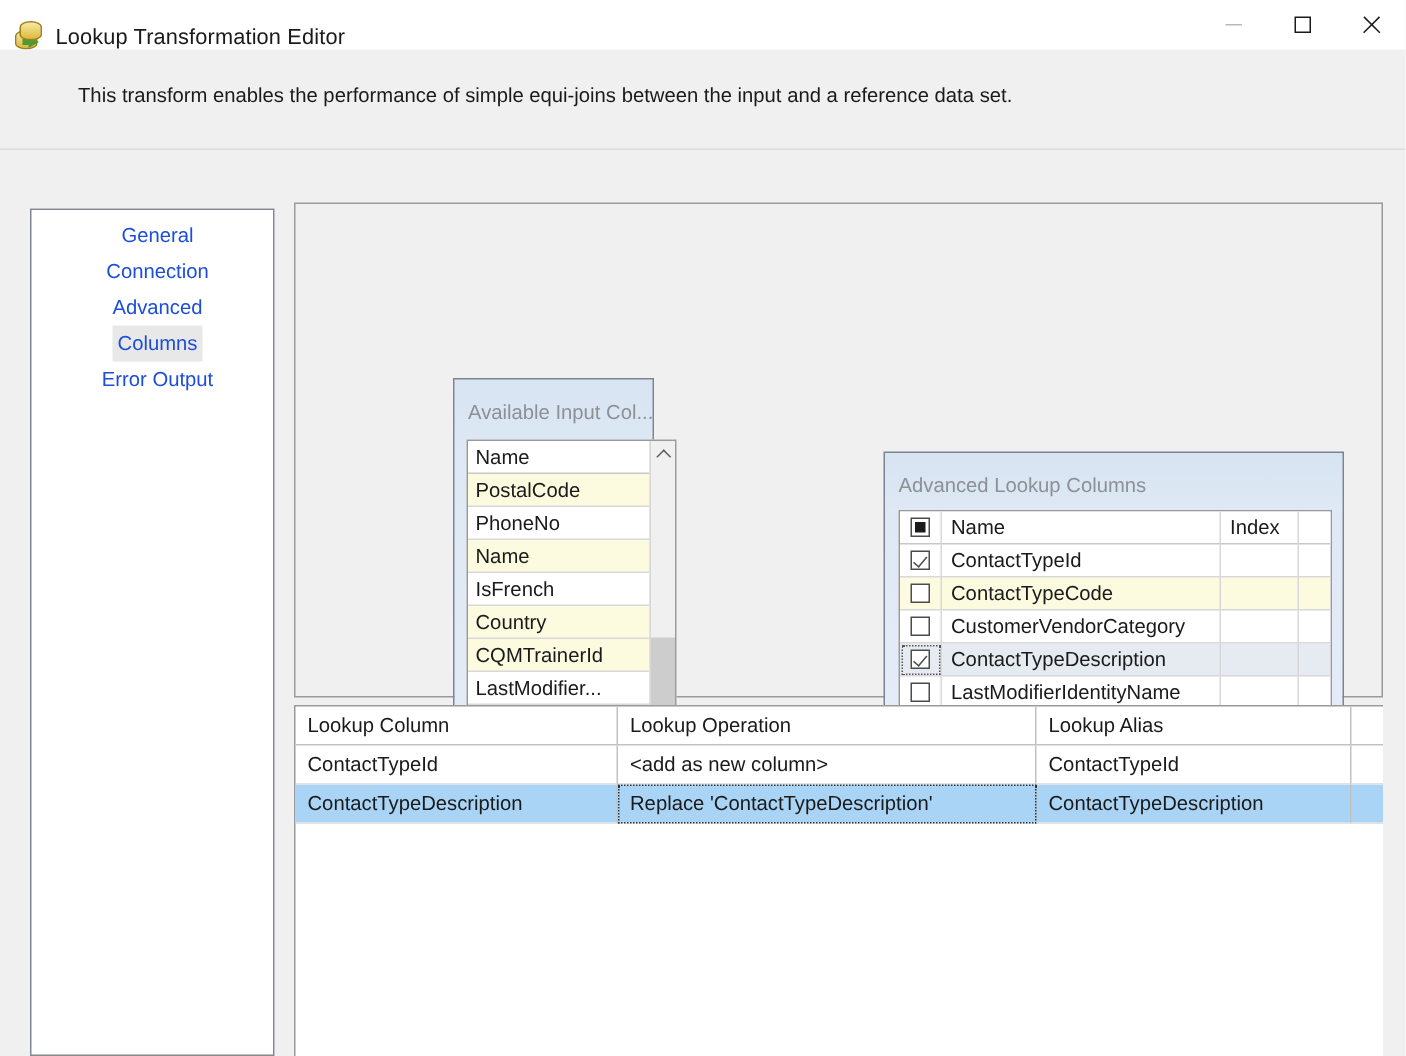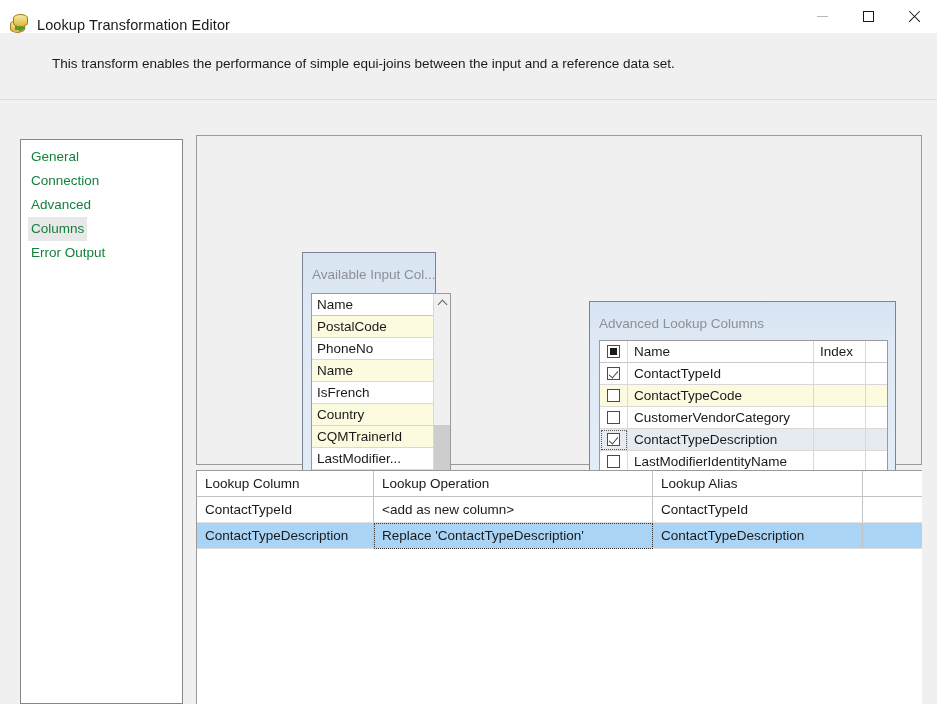--- a/index.html
+++ b/index.html
@@ -131,22 +131,23 @@
     width: 163px; height: 565px;
     background: #ffffff;
     border: 1px solid #828790;
     box-sizing: border-box;
   }
   .nav-item {
     height: 24px;
     line-height: 24px;
     padding-left: 7px;
     font-size: 13.5px;
-    color: #15803d;
-    white-space: nowrap;
+    color: #1d4ed8;
+    white-space: nowrap;
+    text-align: center;
   }
   .nav-list { padding-top: 5px; }
   .nav-item .nav-label-box {
     display: inline-block;
     padding: 0 3px;
   }
   .nav-item.selected .nav-label-box {
     background: #e8e8e8;
   }
 
@@ -370,21 +371,21 @@
   }
   .mg-row.selected { background: #aad4f5; }
   .mg-c {
     box-sizing: border-box;
     padding-left: 8px;
     border-right: 1px solid #c2c2c2;
     border-bottom: 1px solid #e0e0e0;
     white-space: nowrap;
     overflow: hidden;
   }
-  .mg-c1 { width: 177px; }
+  .mg-c1 { width: 215px; }
   .mg-c2 { width: 279px; }
   .mg-c3 { width: 210px; }
   .mg-c4 { flex: 1; border-right: none; }
   .mg-row.header-row .mg-c { border-bottom: none; }
   .mg-row.selected .mg-c2 { outline: 1px dotted #333; outline-offset: -1px; }
 </style>
 </head>
 <body>
 
 <div class="titlebar">

